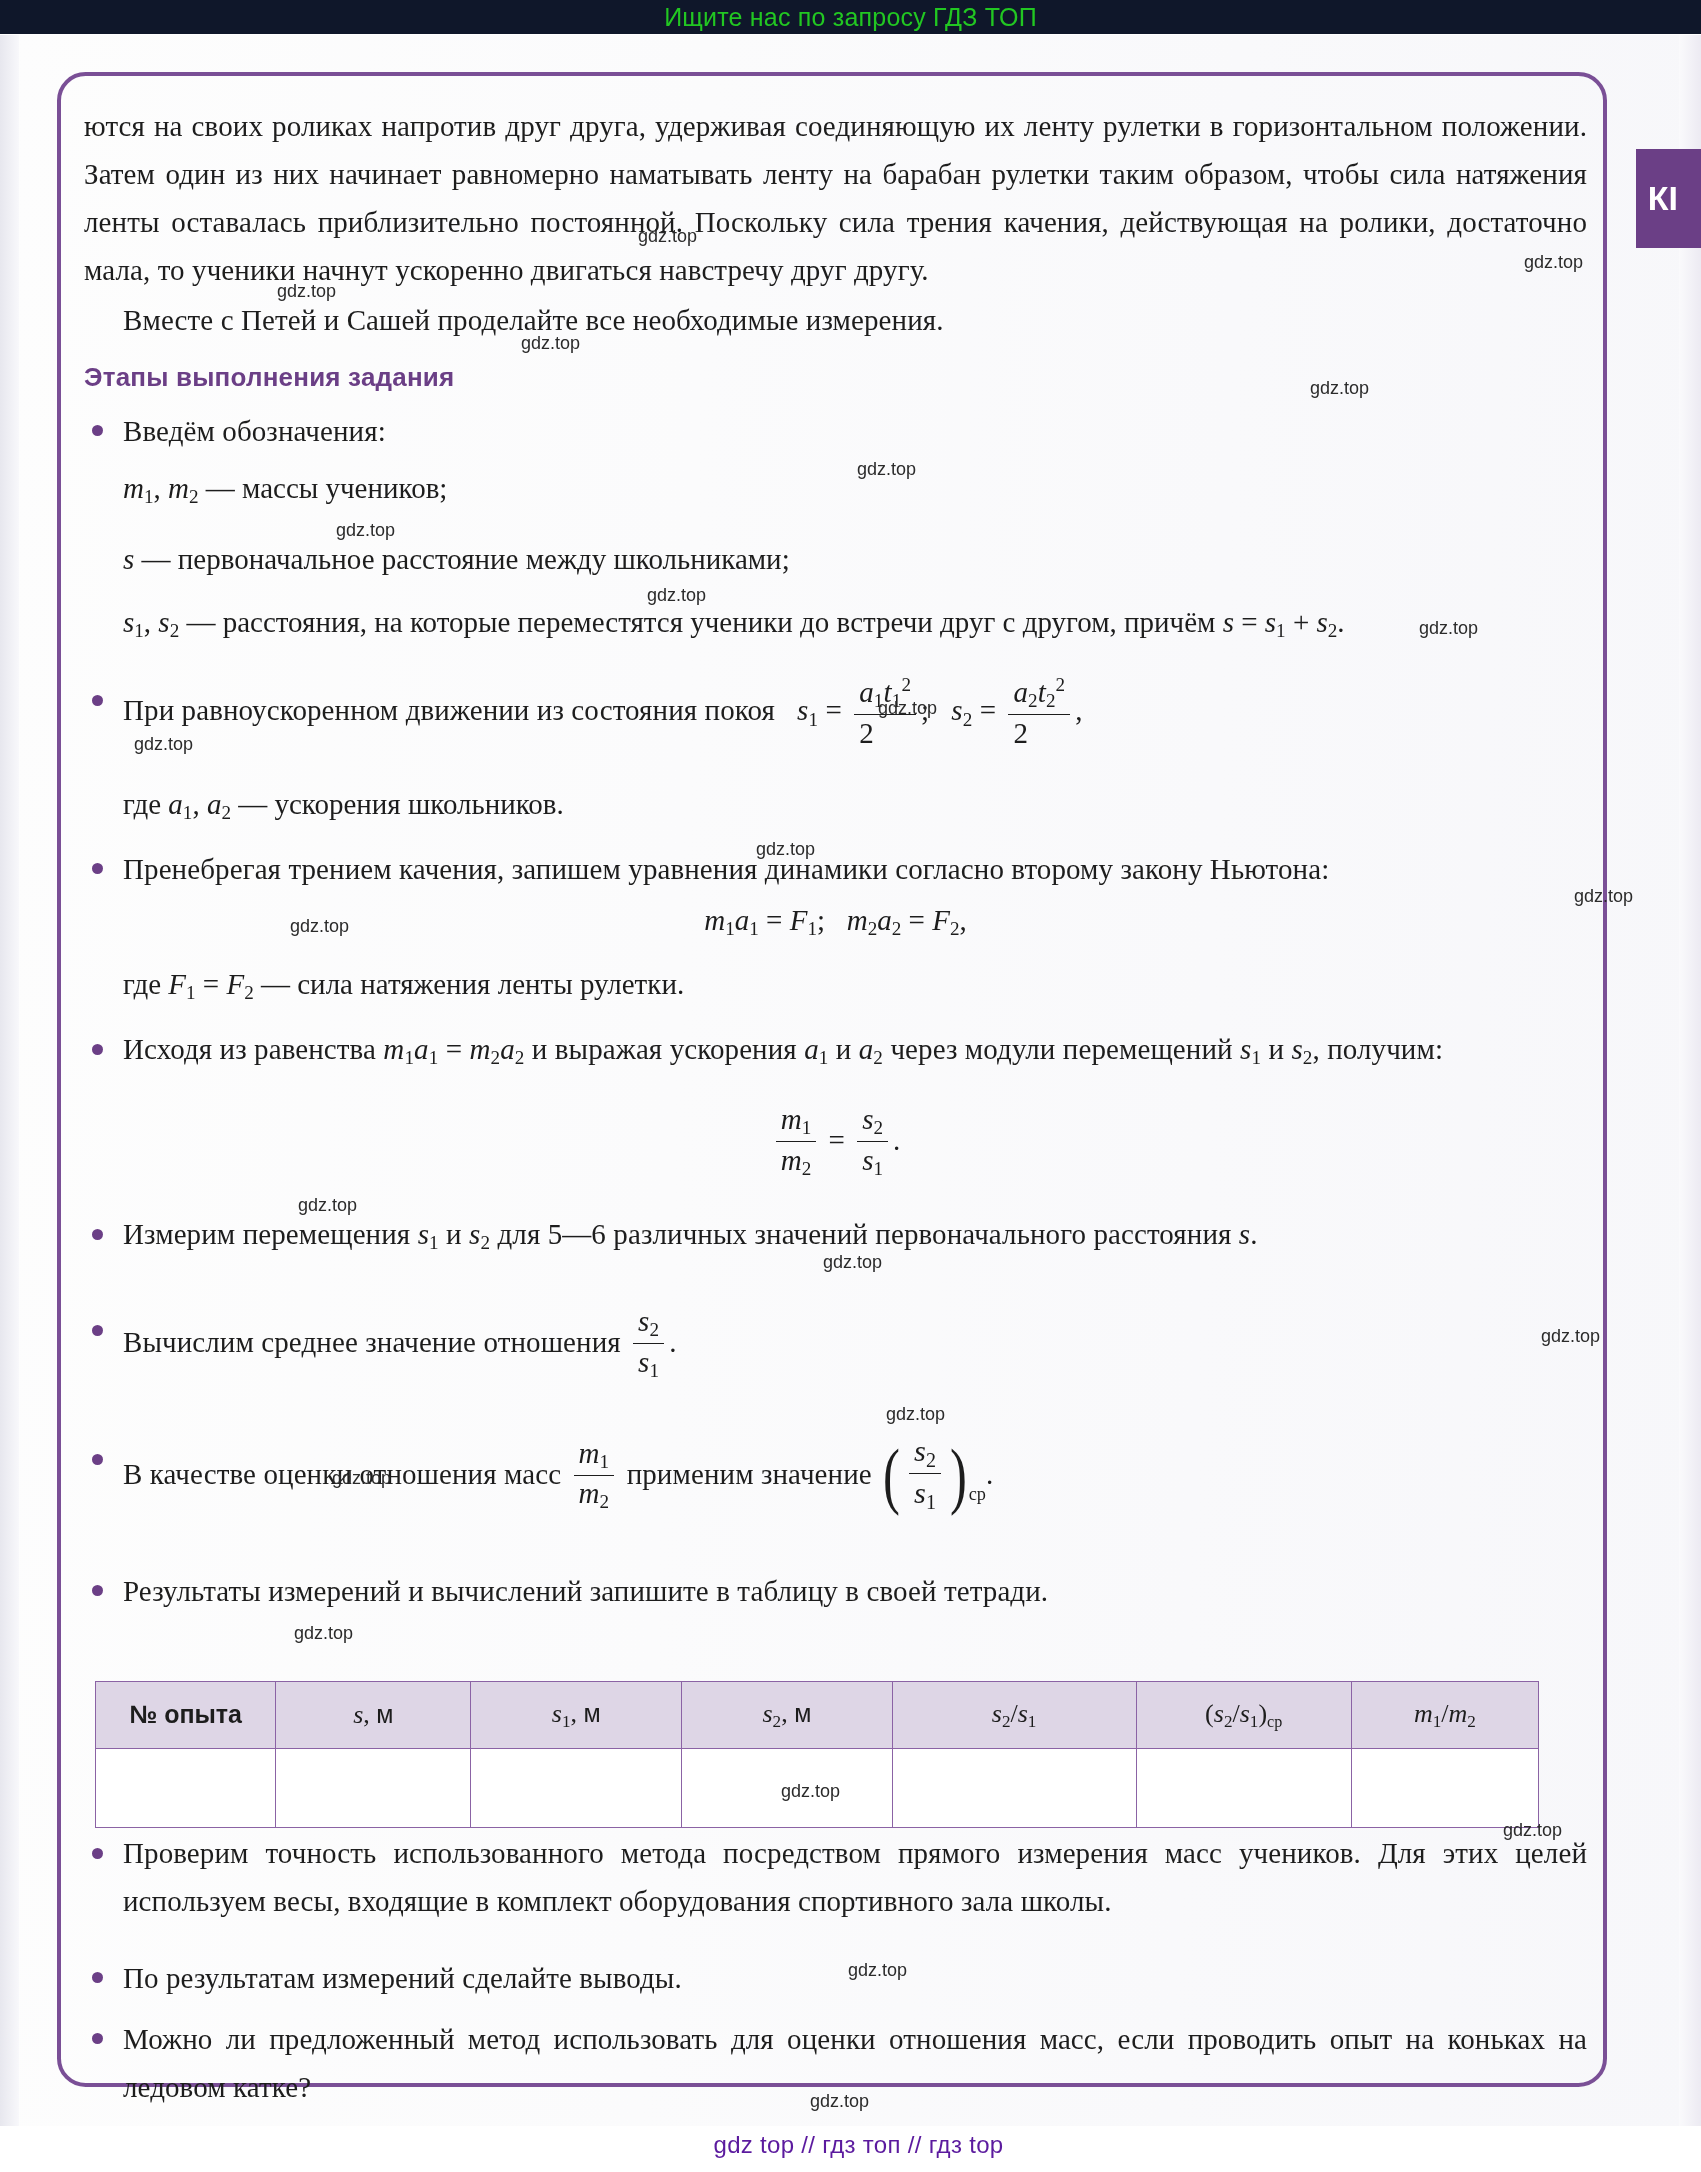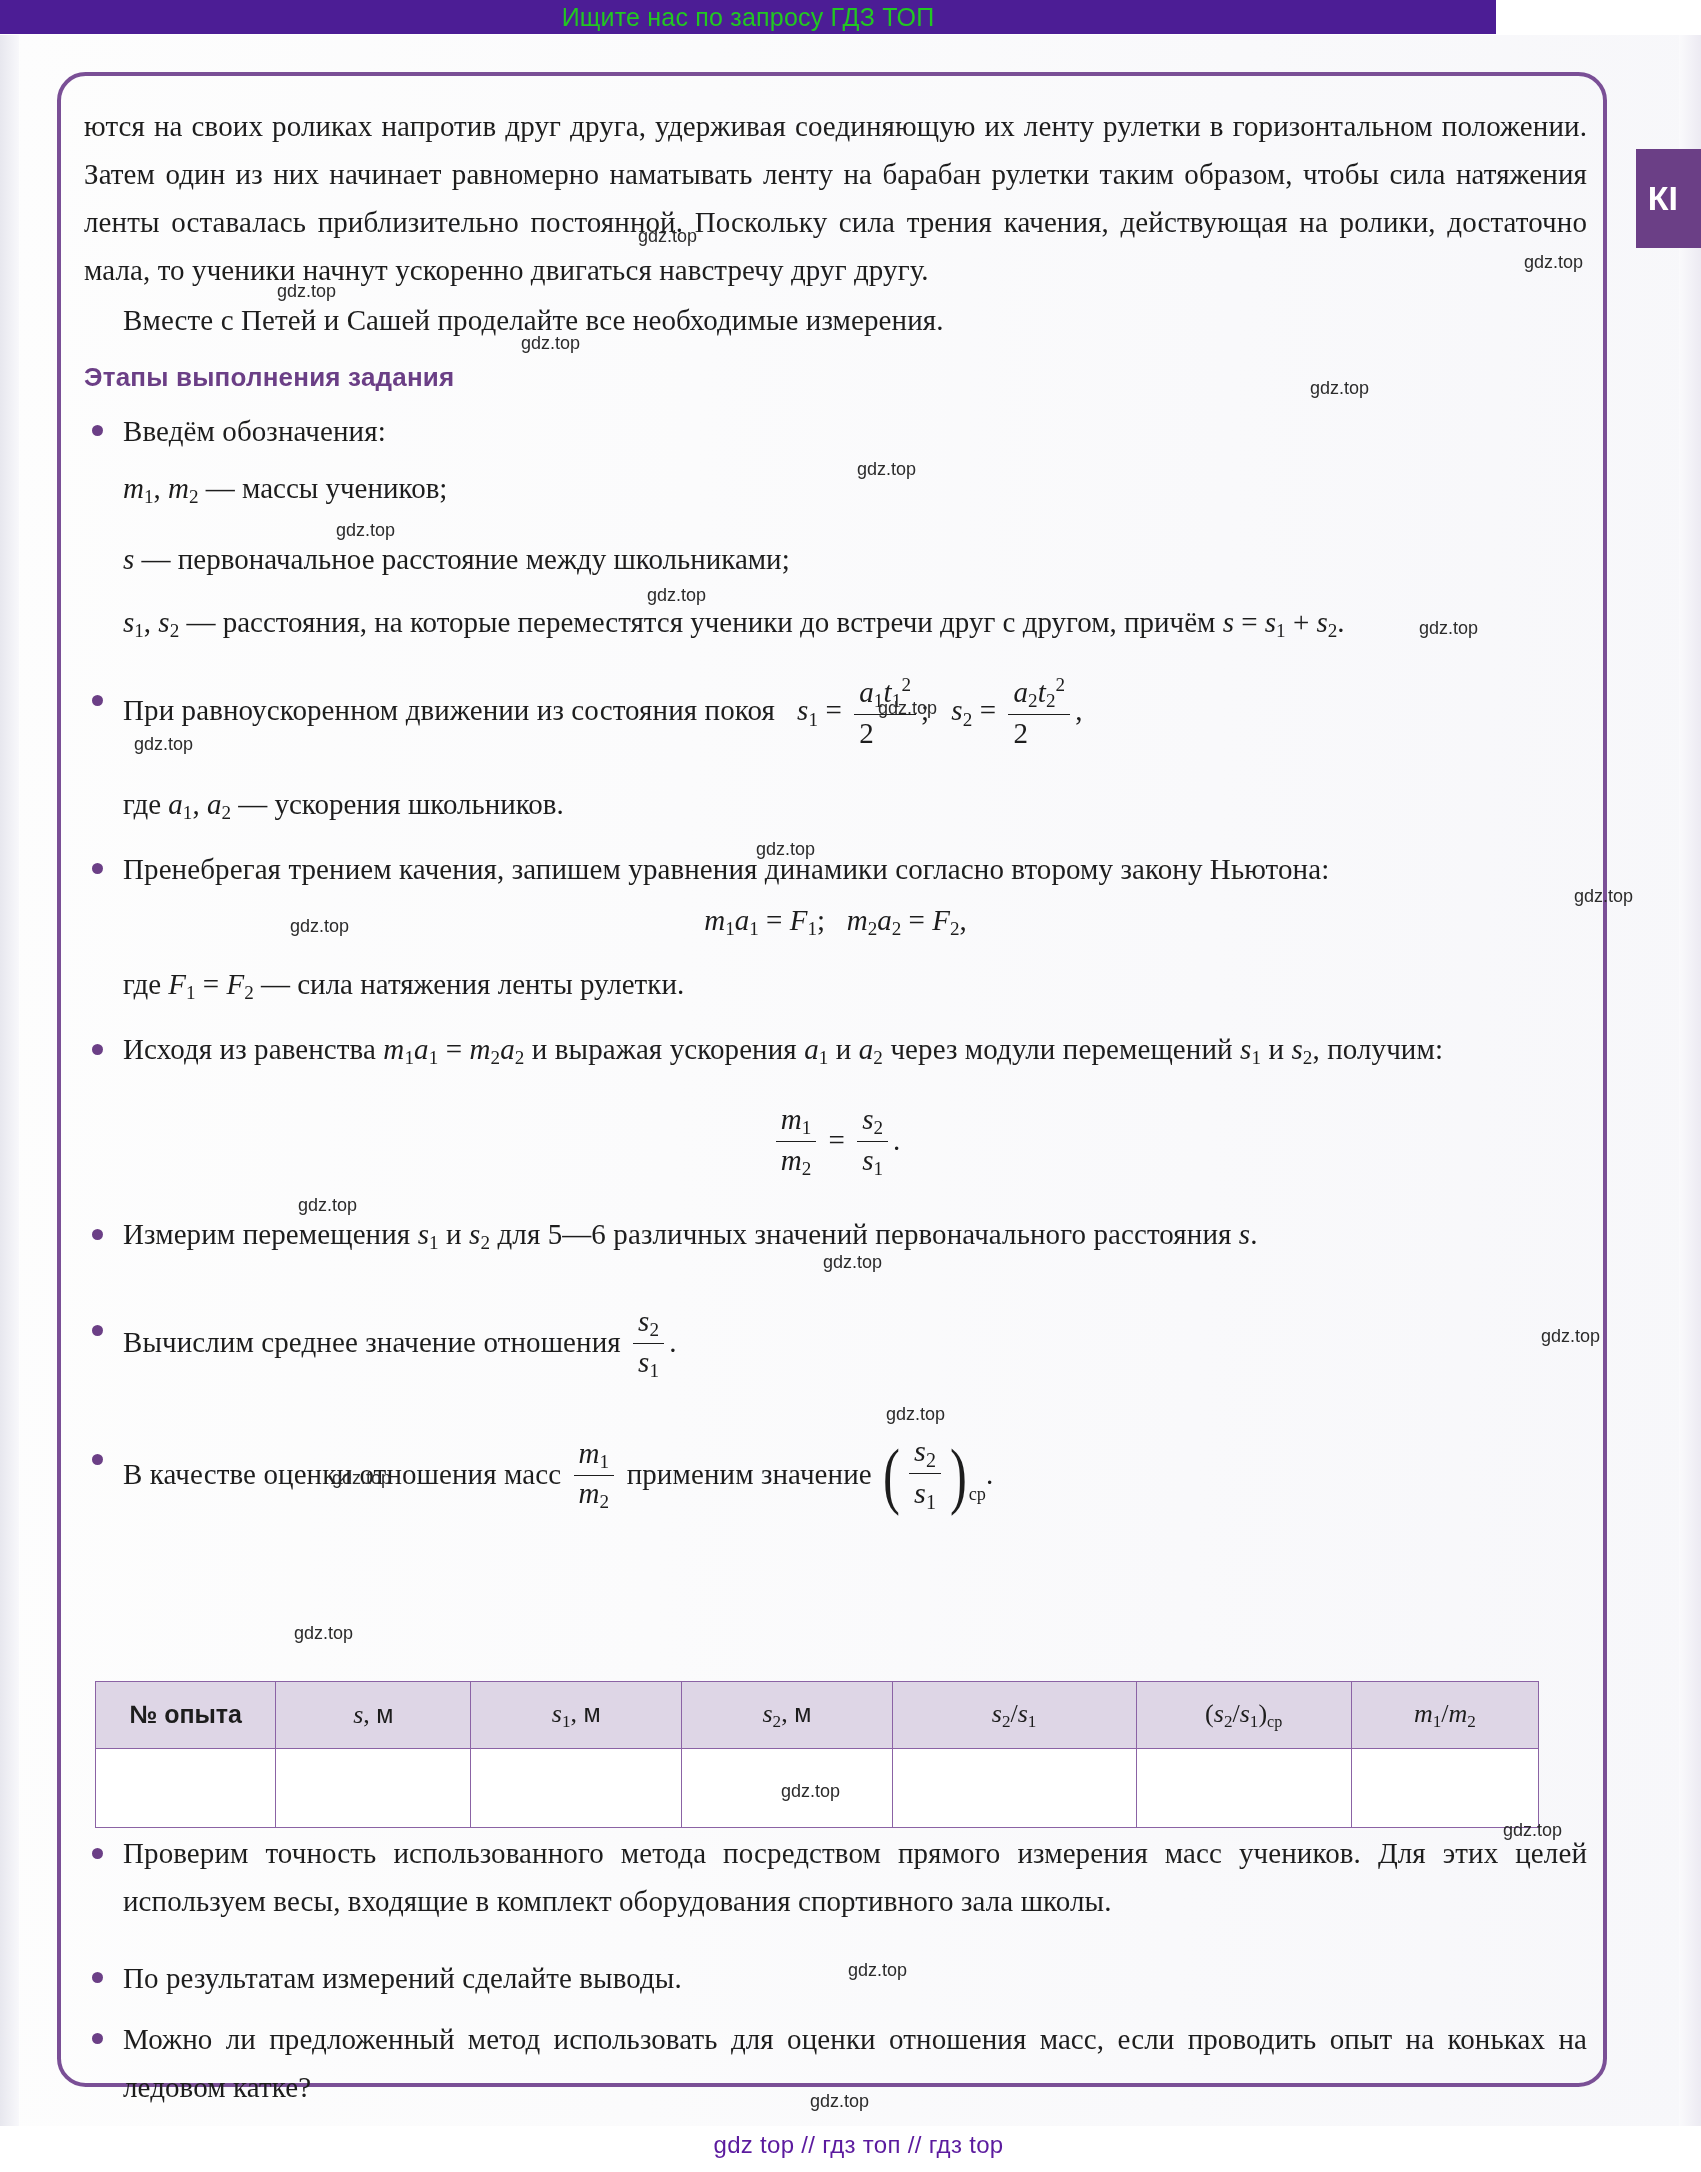--- a/index.html
+++ b/index.html
@@ -9,23 +9,23 @@
   body {
     width: 1701px; height: 2172px;
     position: relative;
     font-family: "Liberation Serif", serif;
     overflow: hidden;
   }
 
   
   #promo-banner {
     position: absolute;
-    top: 0; left: 0; width: 1496px; height: 34px;
+    top: 0; left: 0; width: 1701px; height: 34px;
     display: flex; align-items: center; justify-content: center;
-    background: #4c1d95;
+    background: #0f172a;
   }
   #promo-banner .txt {
     font-family: "Liberation Sans", sans-serif;
     font-size: 25px;
     color: #22c722;
     letter-spacing: 0.2px;
     white-space: nowrap;
   }
 
   
@@ -324,20 +324,24 @@
     <div class="bullet-row" style="margin-top:52px;">
       <span class="dot"></span>
       <p class="para last-line-left">
         <span>В качестве оценки отношения масс</span>
         <span class="frac"><span class="num"><span class="mi">m</span><span class="sub-n">1</span></span><span class="den"><span class="mi">m</span><span class="sub-n">2</span></span></span>
         <span>применим значение</span>
         <span class="paren-big"><span class="lp">(</span><span class="frac"><span class="num"><span class="mi">s</span><span class="sub-n">2</span></span><span class="den"><span class="mi">s</span><span class="sub-n">1</span></span></span><span class="rp">)</span><span class="paren-sub">ср</span></span><span>.</span>
       </p>
     </div>
 
+    <div class="bullet-row" style="margin-top:49px;">
+      <span class="dot"></span>
+      <p class="para last-line-left">Результаты измерений и вычислений запишите в таблицу в своей тетради.</p>
+    </div>
 
   </div>
 
   <table id="results-table">
     <thead>
       <tr>
         <th class="c0">
           <span class="hdr-sans">№ опыта</span>
         </th>
         <th class="c1">

